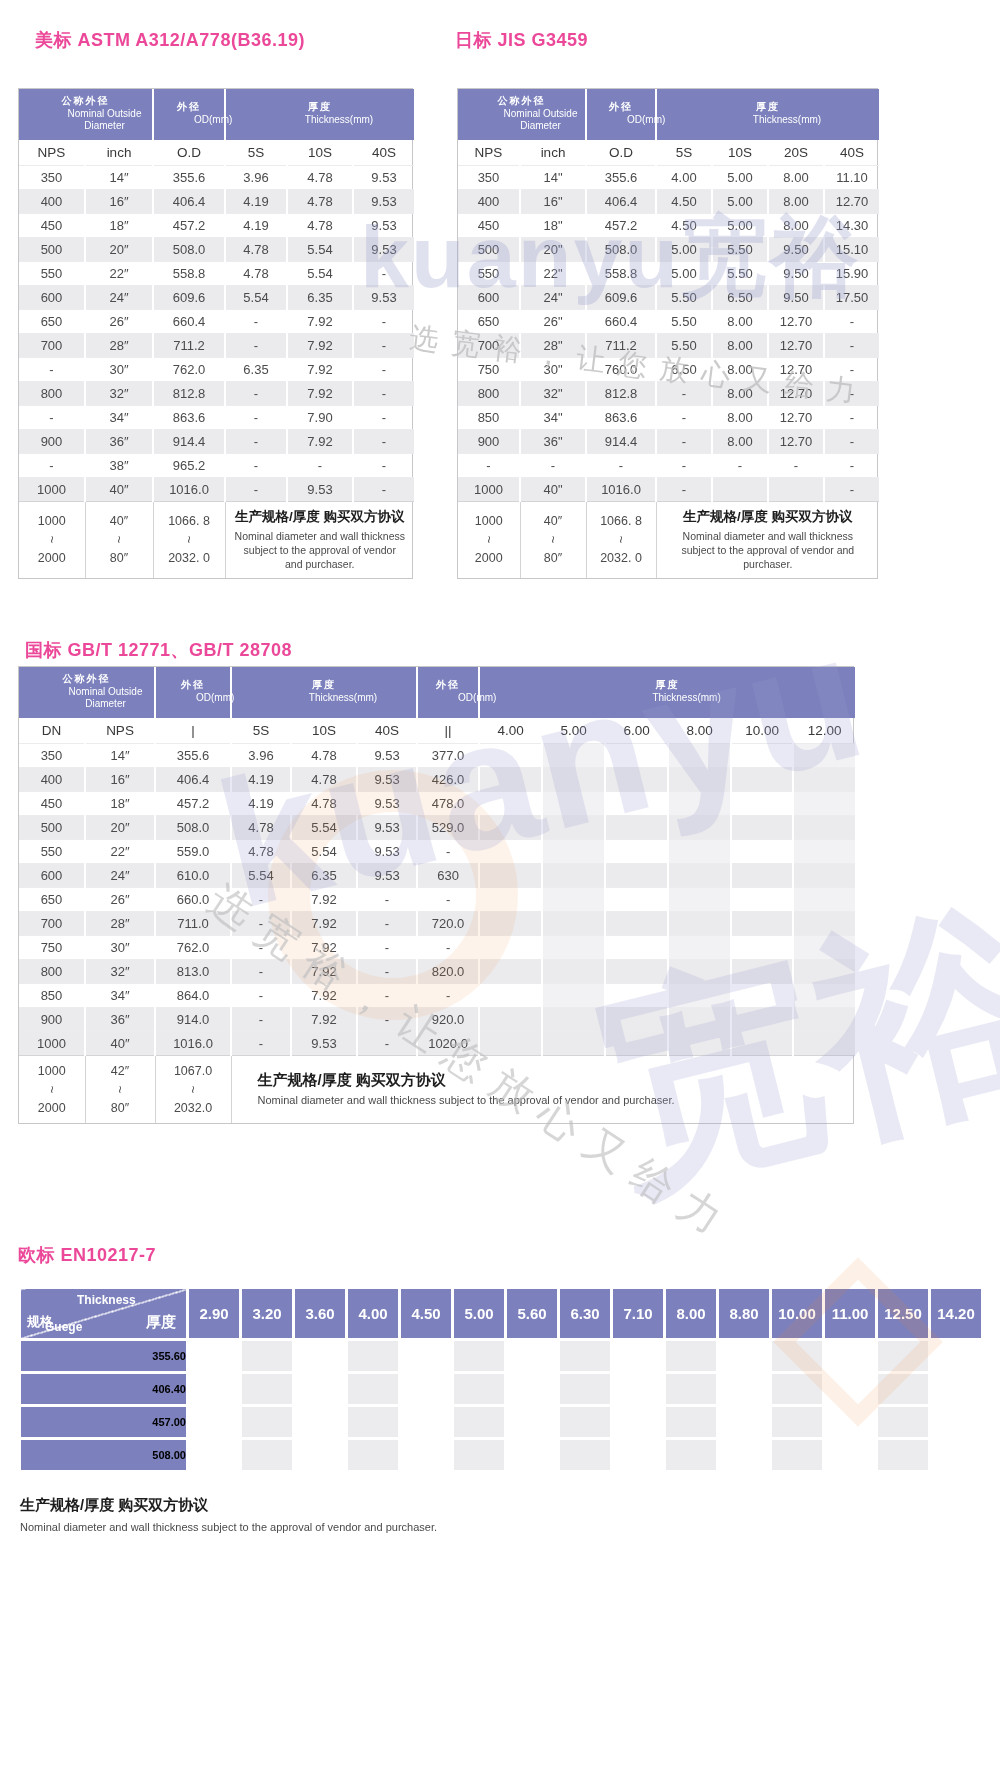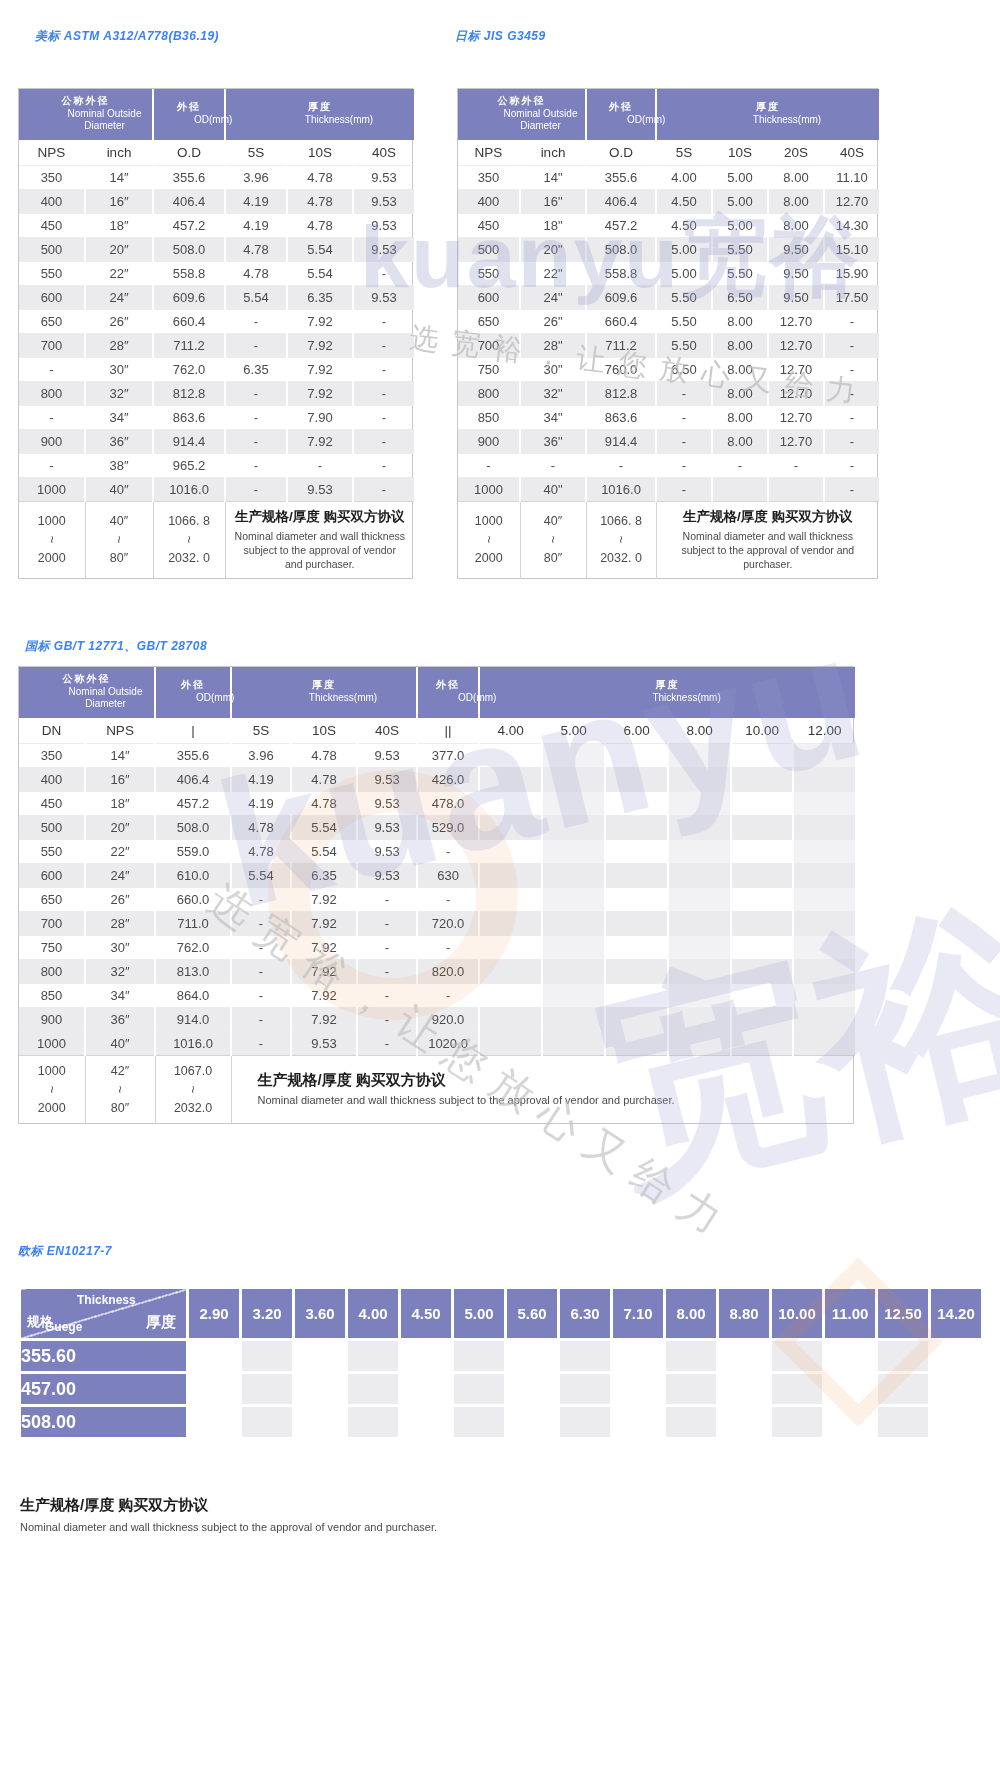--- a/index.html
+++ b/index.html
@@ -1,19 +1,19 @@
 <!DOCTYPE html>
 <html><head>
 <meta charset="utf-8">
 <style>
   * { margin:0; padding:0; box-sizing:border-box; }
   body { font-family:"Liberation Sans","DejaVu Sans",sans-serif; background:#fff; }
   .page { position:relative; width:1000px; height:1770px; background:#fff; overflow:hidden; }
 
-  .title { position:absolute; font-size:12px; font-weight:bold; color:#3b82f6; letter-spacing:0.5px;font-style:italic; }
+  .title { position:absolute; font-size:18px; font-weight:bold; color:#ec4899; letter-spacing:0.5px; }
 
   .spec { position:absolute; border:1px solid #c7c7ca; background:#fff; }
   .spec table { border-collapse:collapse; table-layout:fixed; width:100%; }
 
   th.group { background:#7c80bc; color:#fff; border-right:2px solid #fff; padding:6px 2px 7px; vertical-align:middle; }
   th.group:last-child { border-right:none; }
   .group .zh { font-size:10px; font-weight:bold; letter-spacing:2px; line-height:1.25; }
   .group .en { font-size:10px; font-weight:normal; line-height:1.25;margin-left:38px; }
 
   tbody td { font-size:13px; color:#4b4b4d; text-align:center; padding:4px 2px; height:24px;
@@ -31,21 +31,21 @@
   .nzh { font-size:13.5px; font-weight:bold; color:#1d1d1d; margin-bottom:3px; }
   .nen { font-size:10.5px; color:#4a4a4c; line-height:1.35; }
   .spec-gb td.note { text-align:left; padding-left:26px; }
   .spec-gb .nzh { font-size:15px; }
   .spec-gb .nen { font-size:11px; }
 
   
   .spec-en { border:none; }
   .spec-en th, .spec-en td { border:3px solid #fff; }
   .en-colhead { background:#7c80bc; color:#fff; font-size:15px; font-weight:bold; height:52px; text-align:center; }
-  .en-gauge { background:#7c80bc; color:#ffffff; font-size:18px; font-weight:bold; height:33px; text-align:left; }
+  .en-gauge { background:#7c80bc; color:#000000; font-size:11px; font-weight:bold; height:33px; text-align:right; }
   .en-cell { background:#fff; height:33px; }
   .en-cell.shade { background:#ececee; }
   .corner { background:#7c80bc; position:relative; height:52px;
             background-image:linear-gradient(to bottom right, rgba(0,0,0,0) 49.3%, #fff 49.3%, #fff 50.7%, rgba(0,0,0,0) 50.7%); }
   .corner span { position:absolute; color:#fff; font-weight:bold; }
   .corner .c-top { top:4px; left:56px; font-size:12px; }
   .corner .c-left { top:24px; left:6px; font-size:13px; }
   .corner .c-right { top:24px; right:10px; font-size:15px; }
   .corner .c-bottom { bottom:4px; left:24px; font-size:12px; }
 
@@ -757,20 +757,38 @@
             <td class="en-cell shade"></td>
             <td class="en-cell"></td>
             <td class="en-cell shade"></td>
             <td class="en-cell"></td>
             <td class="en-cell shade"></td>
             <td class="en-cell"></td>
             <td class="en-cell shade"></td>
             <td class="en-cell"></td>
           </tr>
           <tr>
+            <th class="en-gauge">406.40</th>
+            <td class="en-cell"></td>
+            <td class="en-cell shade"></td>
+            <td class="en-cell"></td>
+            <td class="en-cell shade"></td>
+            <td class="en-cell"></td>
+            <td class="en-cell shade"></td>
+            <td class="en-cell"></td>
+            <td class="en-cell shade"></td>
+            <td class="en-cell"></td>
+            <td class="en-cell shade"></td>
+            <td class="en-cell"></td>
+            <td class="en-cell shade"></td>
+            <td class="en-cell"></td>
+            <td class="en-cell shade"></td>
+            <td class="en-cell"></td>
+          </tr>
+          <tr>
             <th class="en-gauge">457.00</th>
             <td class="en-cell"></td>
             <td class="en-cell shade"></td>
             <td class="en-cell"></td>
             <td class="en-cell shade"></td>
             <td class="en-cell"></td>
             <td class="en-cell shade"></td>
             <td class="en-cell"></td>
             <td class="en-cell shade"></td>
             <td class="en-cell"></td>

